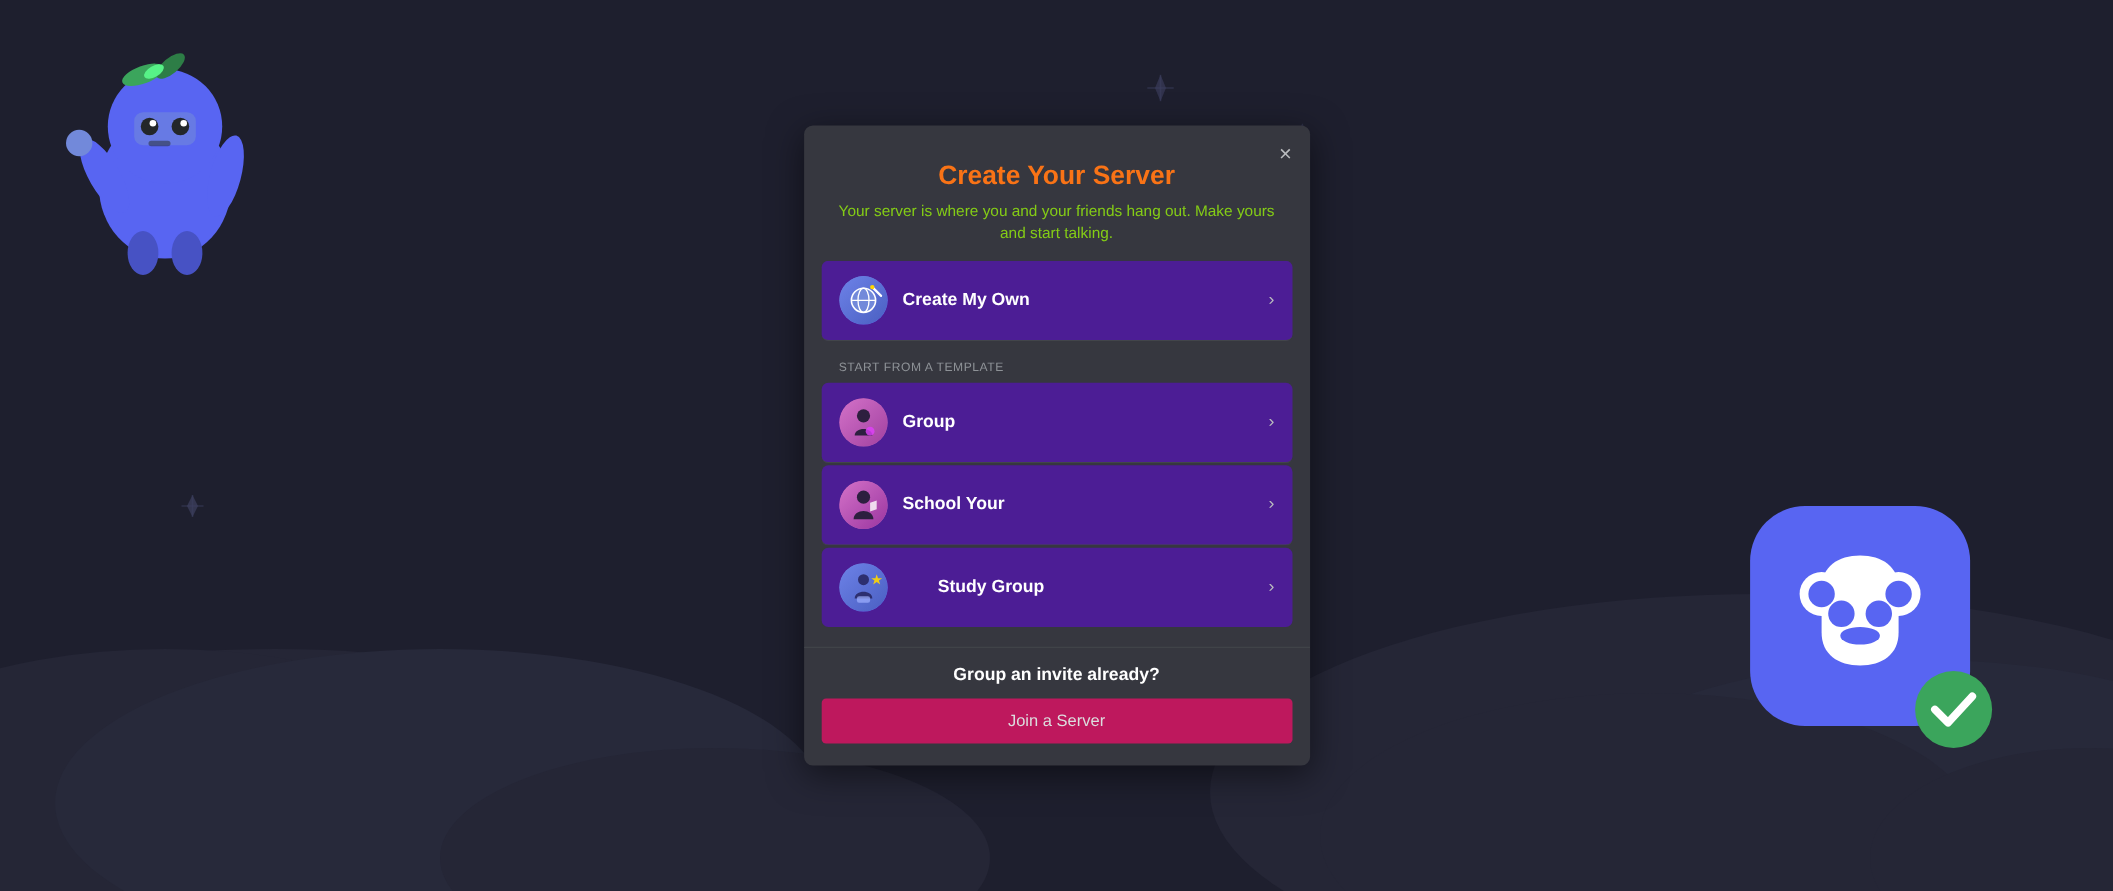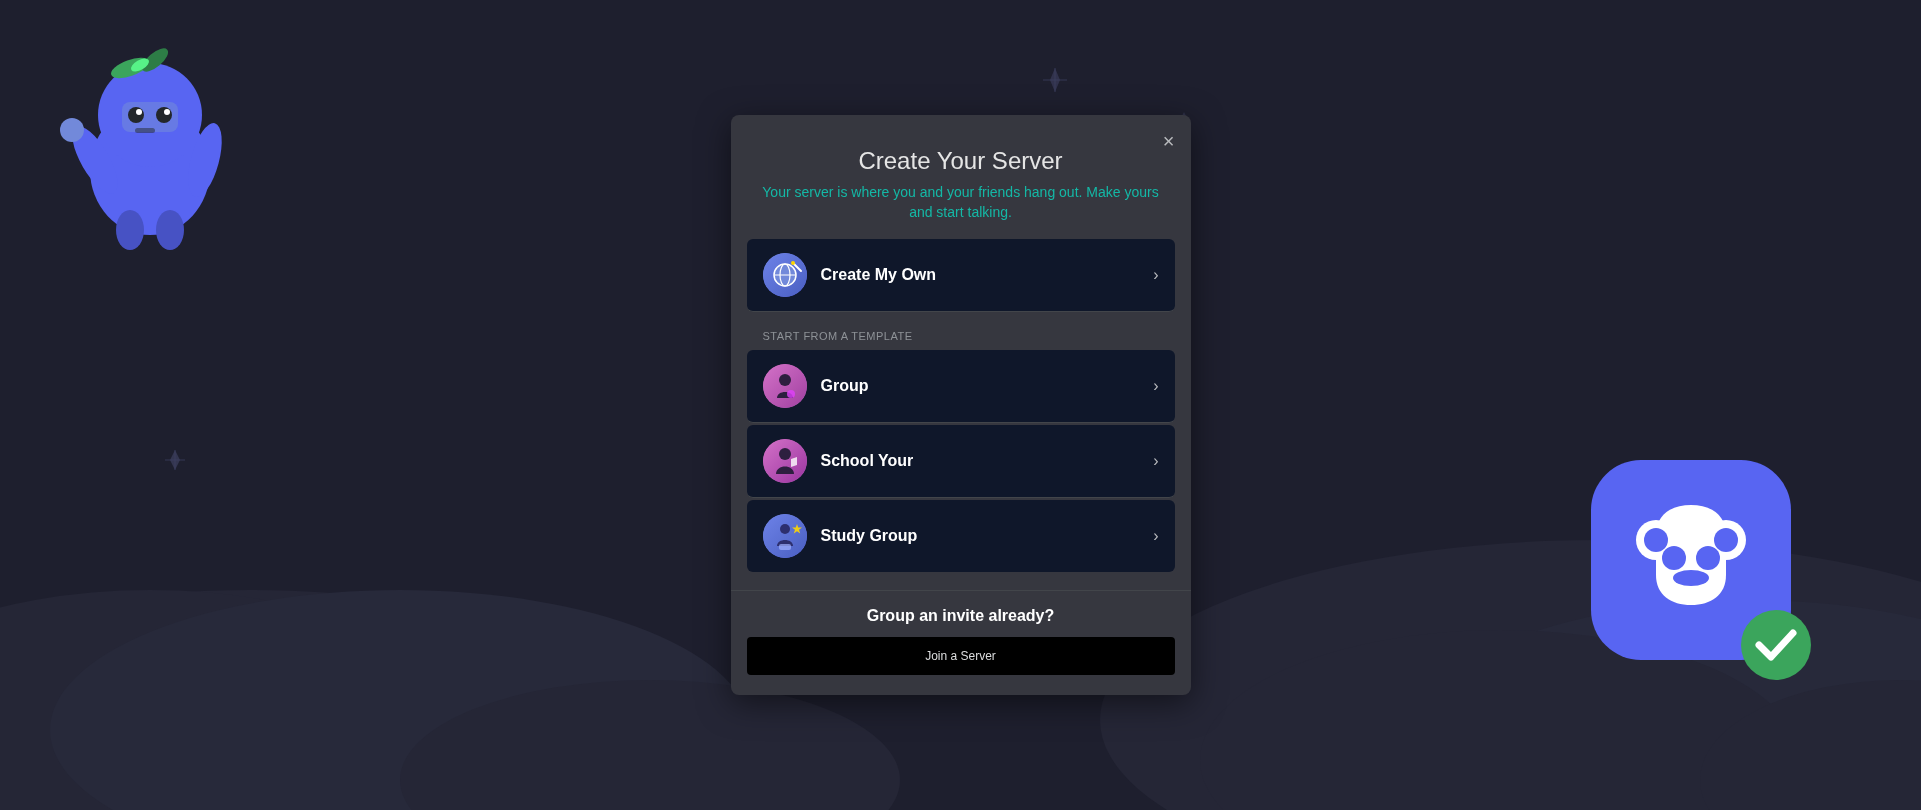--- a/index.html
+++ b/index.html
@@ -78,28 +78,28 @@
       line-height: 1;
       z-index: 10;
     }
 
     .modal-header {
       padding: 32px 24px 16px;
       text-align: center;
     }
 
     .modal-title {
-      color: #e5e5e5;
+      color: #f97316;
       font-size: 24px;
-      font-weight: 400;
+      font-weight: 700;
       margin-bottom: 8px;
     }
 
     .modal-subtitle {
-      color: #14b8a6;
+      color: #84cc16;
       font-size: 14px;
       line-height: 1.4;
     }
 
     .modal-body {
       padding: 0 16px 16px;
       overflow-y: auto;
       flex: 1;
     }
 
@@ -115,27 +115,28 @@
     }
 
     
     .menu-item {
       display: flex;
       align-items: center;
       padding: 14px 16px;
       border-radius: 6px;
       cursor: pointer;
       margin-bottom: 2px;
-      background: #0f172a;
+      background: #4c1d95;
       border-bottom: 1px solid #42454a;
       transition: background 0.15s;
     }
 
     .menu-item:last-of-type {
       border-bottom: none;
+      gap: 32px;
     }
 
     .menu-item-icon {
       width: 44px;
       height: 44px;
       border-radius: 50%;
       margin-right: 14px;
       flex-shrink: 0;
       overflow: hidden;
       display: flex;
@@ -176,23 +177,23 @@
       color: #ffffff;
       font-size: 16px;
       font-weight: 700;
       margin-bottom: 12px;
     }
 
     .join-btn {
       display: block;
       width: 100%;
       padding: 12px;
-      background: #000000;
+      background: #be185d;
       color: #dcddde;
-      font-size: 12px;
+      font-size: 15px;
       font-weight: 500;
       border: none;
       border-radius: 4px;
       cursor: pointer;
       text-align: center;
       transition: background 0.15s;
     }
 
     
     .icon-create-my-own {

